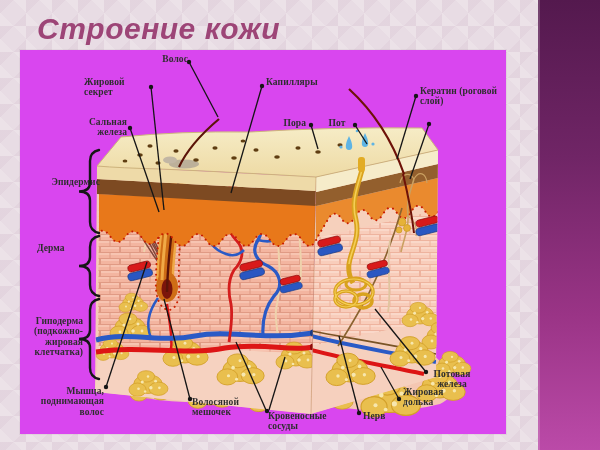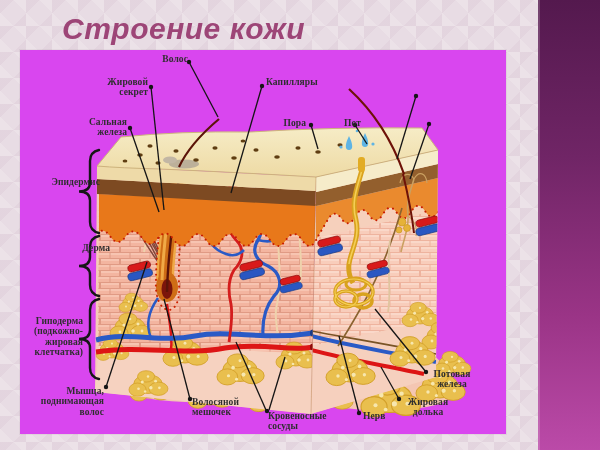--- a/index.html
+++ b/index.html
@@ -10,21 +10,20 @@
       linear-gradient(45deg, rgba(255,255,255,.16) 25%, transparent 25%, transparent 75%, rgba(255,255,255,.16) 75%),
       linear-gradient(135deg, rgba(190,160,185,.12) 25%, transparent 25%, transparent 75%, rgba(190,160,185,.12) 75%);
     background-size:26px 26px;
     font-family:"Liberation Serif", serif;
   }
   .title{
     position:absolute;left:37px;top:12px;width:480px;
     font-family:"Liberation Sans", sans-serif;
     font-style:italic;font-weight:700;font-size:30px;letter-spacing:.5px;
     color:#9d4577;
-    margin-left:25px;
   }
   .band{
     position:absolute;left:538px;top:0;width:62px;height:450px;
     background:linear-gradient(180deg,#54194e 0%,#702566 35%,#9a3486 70%,#bb4aa8 100%);
     box-shadow:inset 2px 0 0 rgba(255,255,255,.18);
   }
   .panel{
     position:absolute;left:20px;top:50px;width:486px;height:384px;
     background:#d946ef;box-shadow:0 0 0 1px rgba(60,40,60,.05);
   }
@@ -288,27 +287,28 @@
     </g>
 
     <g stroke="#161616" stroke-width="2.4" fill="none" stroke-linecap="round">
       <path d="M99,150 Q90,152 90,161 L90,182.5 Q90,191.5 79,191.5 Q90,191.5 90,200.5 L90,222 Q90,231 99,233"></path>
       <path d="M99,236 Q90,238 90,247 L90,257 Q90,266 79,266 Q90,266 90,275 L90,285 Q90,294 99,296"></path>
       <path d="M99,299 Q90,301 90,310 L90,330 Q90,339 79,339 Q90,339 90,348 L90,368 Q90,377 99,379"></path>
     </g>
   </svg>
 
   <div class="lbl" style="left:112px;top:4px;width:56px;text-align:right">Волос</div>
-  <div class="lbl" style="left:64px;top:27px;width:64px;text-align:right">Жировой секрет</div>
+  <div class="lbl" style="left:64px;top:27px;width:64px;">Жировой секрет</div>
   <div class="lbl" style="left:246px;top:27px;width:60px">Капилляры</div>
   <div class="lbl" style="left:252px;top:68px;width:34px;text-align:right">Пора</div>
-  <div class="lbl" style="left:324px;top:68px;width:26px;text-align:left">Пот</div>
+  <div class="lbl" style="left:304px;top:68px;width:26px;text-align:center">Пот</div>
+  <div class="lbl" style="left:400px;top:36px;width:80px">Кератин (роговой слой)</div>
   <div class="lbl" style="left:43px;top:67px;width:64px;text-align:right">Сальная железа</div>
   <div class="lbl" style="left:14px;top:127px;width:66px;text-align:right">Эпидермис</div>
-  <div class="lbl" style="left:26px;top:193px;width:64px;text-align:right">Дерма</div>
+  <div class="lbl" style="left:17px;top:193px;width:64px;">Дерма</div>
   <div class="lbl" style="left:12px;top:336px;width:72px;text-align:right">Мышца, поднимающая волос</div>
   <div class="lbl" style="left:1px;top:266px;width:62px;text-align:right">Гиподерма (подкожно-жировая клетчатка)</div>
   <div class="lbl" style="left:248px;top:361px;width:66px">Кровеносные сосуды</div>
   <div class="lbl" style="left:172px;top:347px;width:60px">Волосяной мешочек</div>
   <div class="lbl" style="left:343px;top:361px;width:34px">Нерв</div>
   <div class="lbl" style="left:407px;top:319px;width:50px;text-align:center">Потовая железа</div>
-  <div class="lbl" style="left:383px;top:347px;width:50px;text-align:center">Жировая долька</div>
+  <div class="lbl" style="left:383px;top:337px;width:50px;">Жировая долька</div>
 </div>
 
 </body></html>

